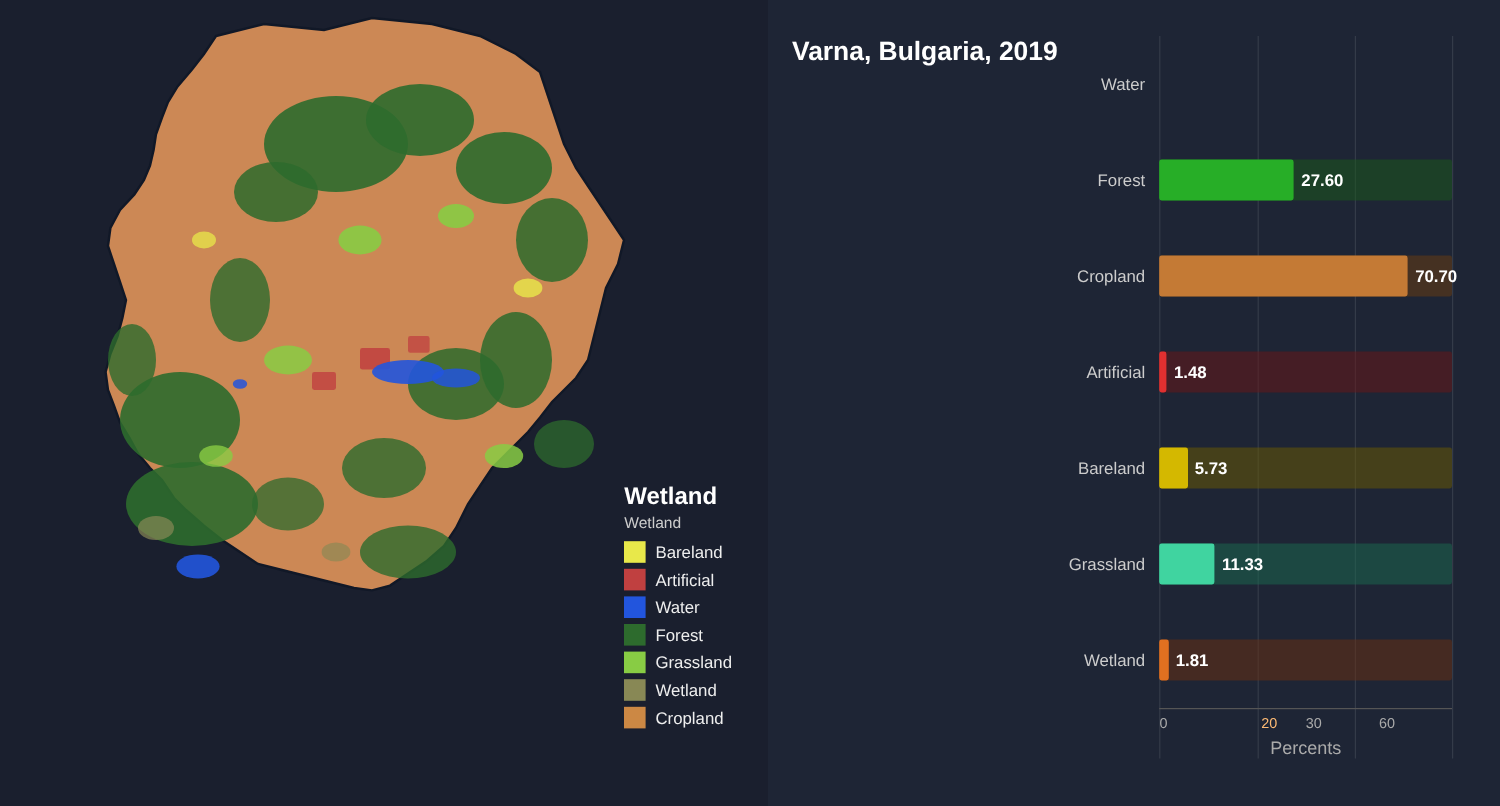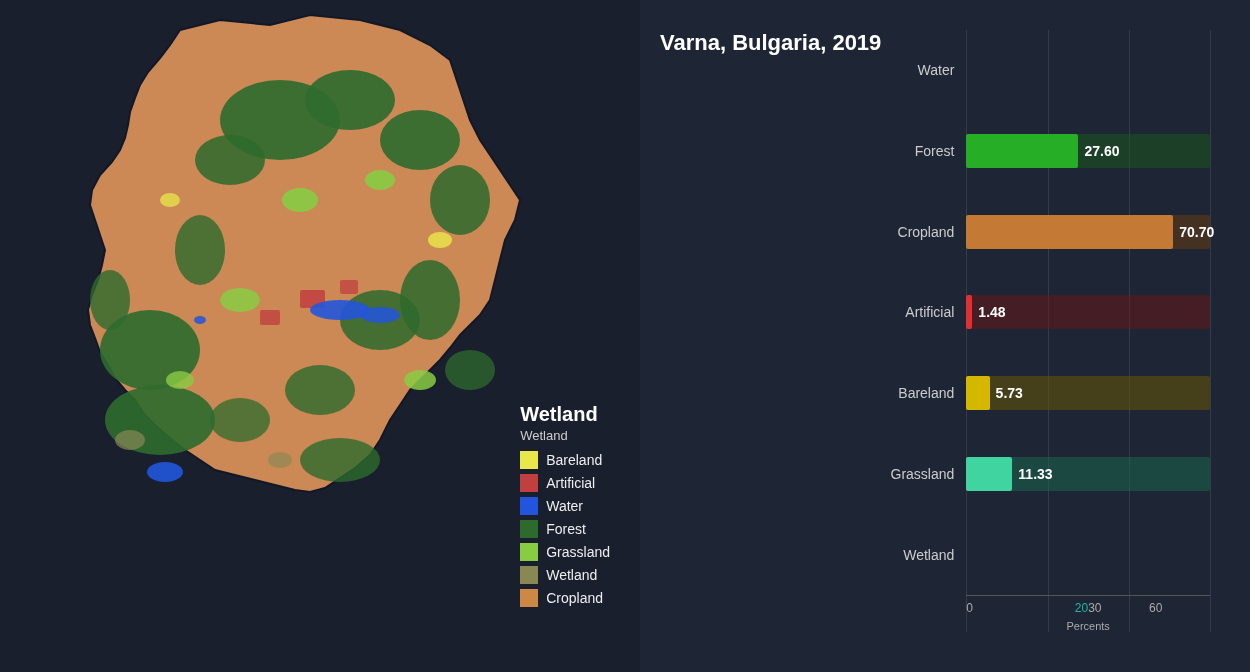--- a/index.html
+++ b/index.html
@@ -302,24 +302,29 @@
         <div class="bar-row">
     <div class="bar-label">Grassland</div>
     <div class="bar-track" style="flex:1; height:34px; position:relative;">
       <div class="bar-bg" style="position:absolute;top:0;left:0;width:100%;height:100%;background:#1a6b50;opacity:0.5;border-radius:2px;"></div>
       <div class="bar-fg" style="position:absolute;top:0;left:0;height:100%;width:18.883333333333333%;background:#40d4a0;border-radius:2px;"></div>
       <div class="bar-value" style="position:absolute;left:calc(18.883333333333333% + 6px);top:50%;transform:translateY(-50%);color:#fff;font-size:14px;font-weight:bold;">11.33</div>
     </div>
   </div>
         <div class="bar-row">
     <div class="bar-label">Wetland</div>
+    <div class="bar-track" style="flex:1; height:34px; position:relative;">
+      <div class="bar-bg" style="position:absolute;top:0;left:0;width:100%;height:100%;background:#6b3010;opacity:0.5;border-radius:2px;"></div>
+      <div class="bar-fg" style="position:absolute;top:0;left:0;height:100%;width:3.0166666666666666%;background:#e07020;border-radius:2px;"></div>
+      <div class="bar-value" style="position:absolute;left:calc(3.0166666666666666% + 6px);top:50%;transform:translateY(-50%);color:#fff;font-size:14px;font-weight:bold;">1.81</div>
+    </div>
   </div>
       </div>
 
     <div class="x-ticks" id="x-ticks-container" style="margin-left:85px; border-top: 1px solid #555;">
         <div class="x-tick" style="flex: 1 1 0%; text-align: left; padding-top: 5px; color: rgb(170, 170, 170); font-size: 12px;">0</div>
-        <div class="x-tick" style="flex: 1 1 0%; text-align: right; padding-top: 5px; color: #14b8a6; font-size: 12px;">20</div>
+        <div class="x-tick" style="flex: 1 1 0%; text-align: center; padding-top: 5px; color: #fdba74; font-size: 12px;">20</div>
         <div class="x-tick" style="flex: 1 1 0%; text-align: left; padding-top: 5px; color: rgb(170, 170, 170); font-size: 12px;">30</div>
         <div class="x-tick" style="flex: 1 1 0%; text-align: left; padding-top: 5px; color: rgb(170, 170, 170); font-size: 12px;">60</div>
       </div>
-    <div class="x-axis-label" style="margin-left:85px; text-align:center; color:#aaa; font-size:11px; margin-top:5px;">Percents</div>
+    <div class="x-axis-label" style="margin-left:85px; text-align:center; color:#aaa; font-size:15px; margin-top:5px;">Percents</div>
   </div>
 </div>
 
 </body></html>

